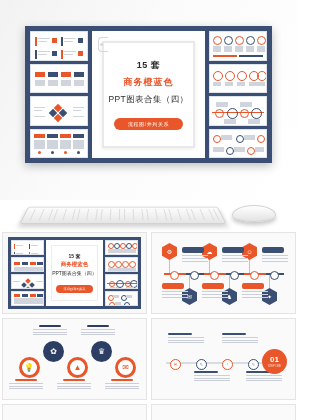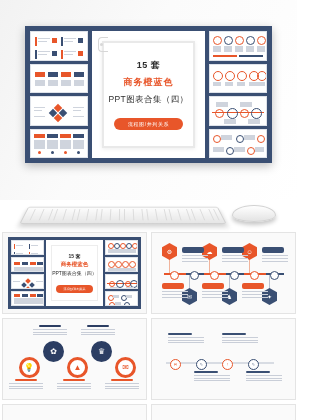--- a/index.html
+++ b/index.html
@@ -458,20 +458,24 @@
 
       <div class="hcap" style="left:42px;top:52px;">
         <div class="h"></div>
           <div class="l"></div>
       </div>
       <div class="hcap" style="left:94px;top:52px;">
         <div class="h"></div>
           <div class="l"></div>
       </div>
 
+      <div class="bigno">
+        <span class="n">01</span>
+        <span class="s">STEP ONE</span>
+      </div>
     </div>
 
     <div class="panel white"></div>
 
     <div class="panel white">
       
     </div>
 
   </div>
 </div>

